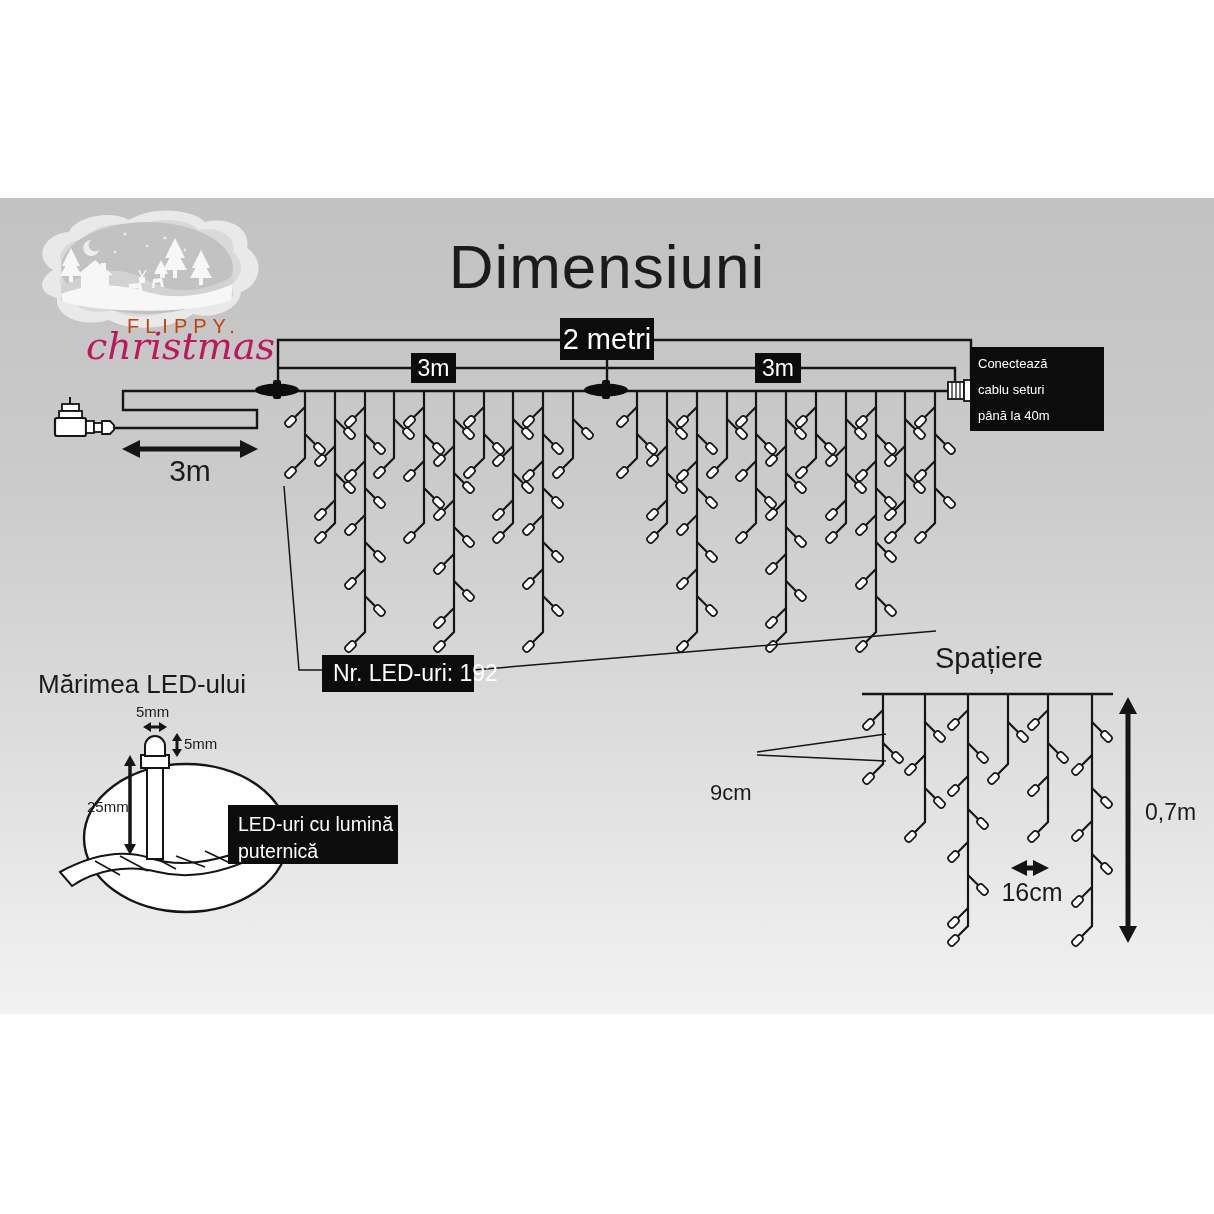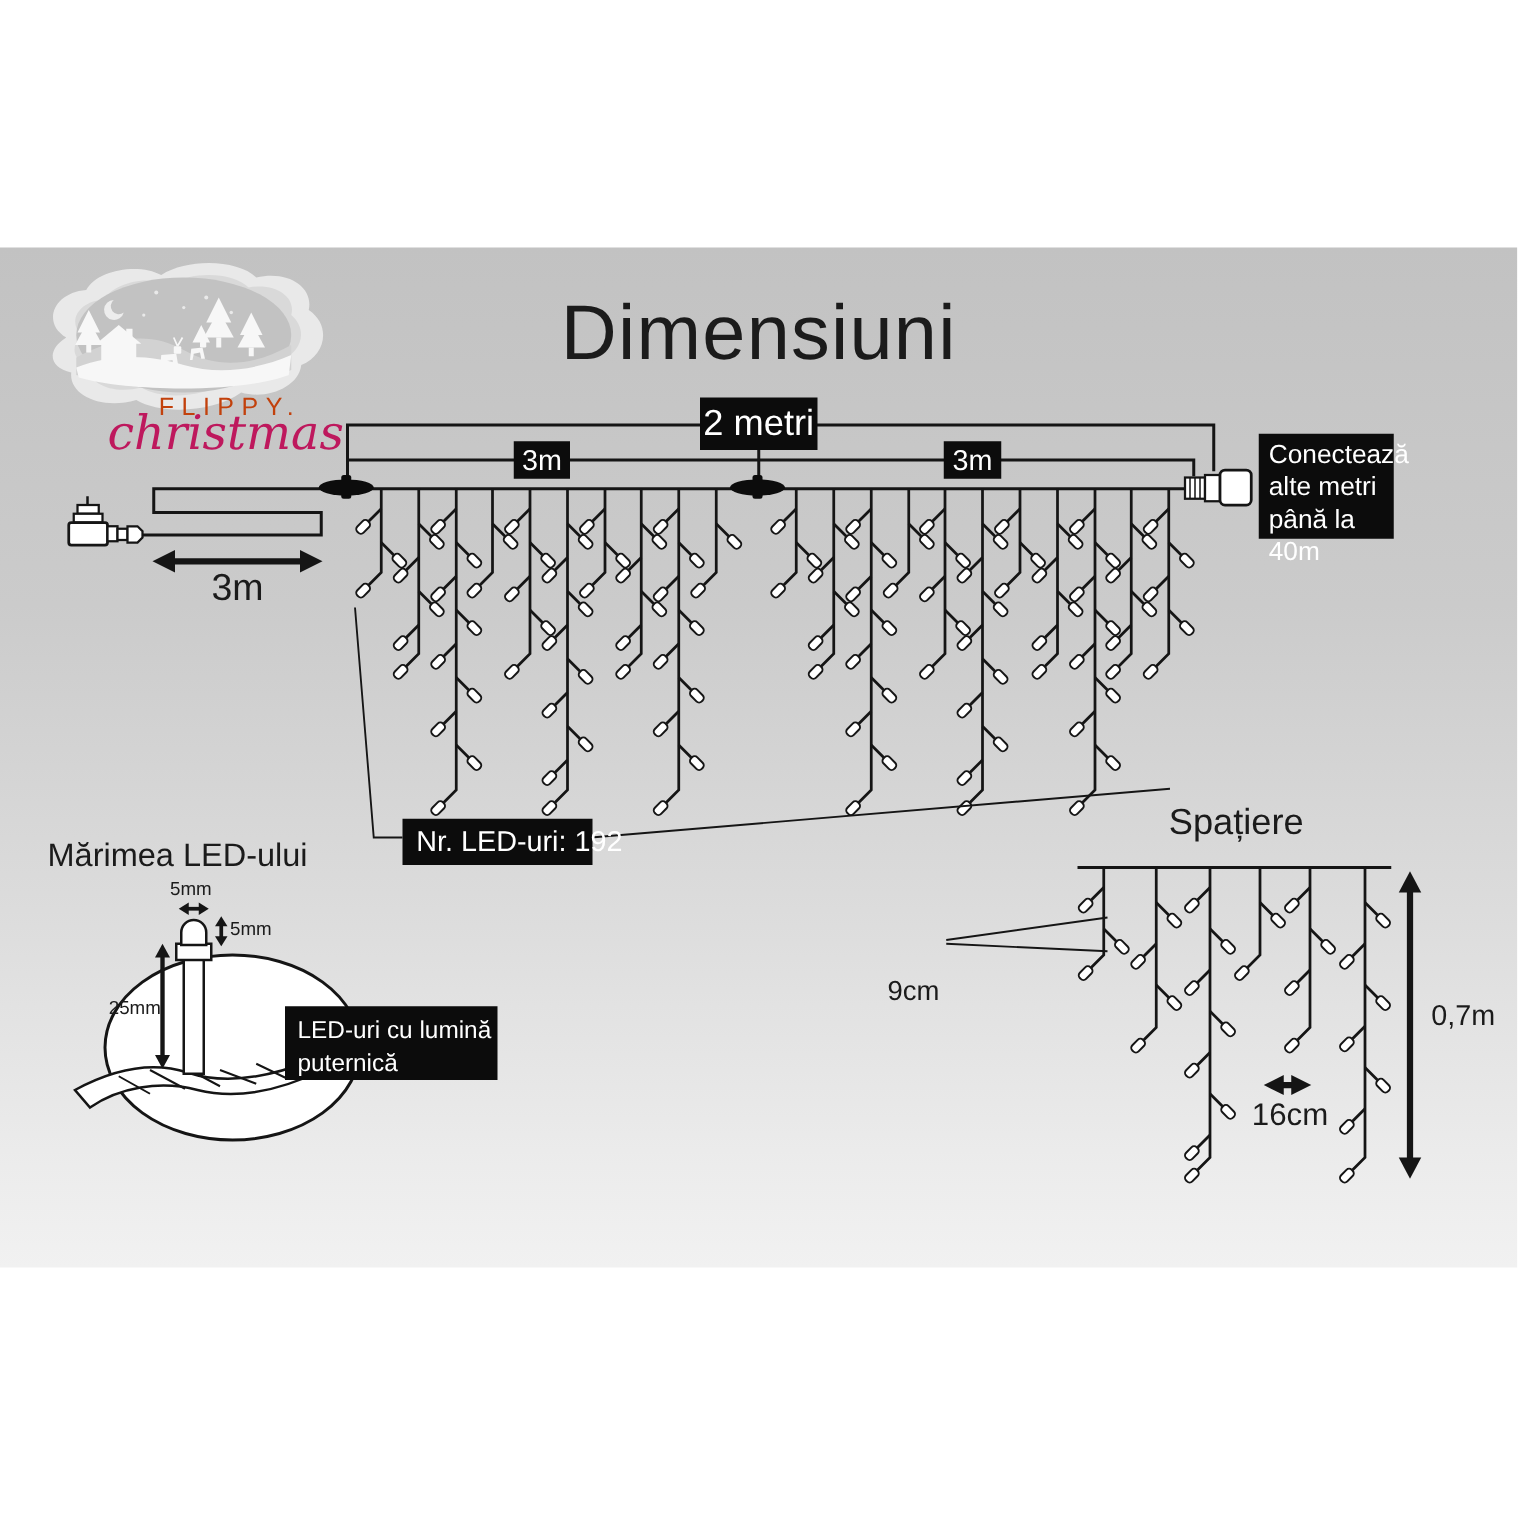--- a/index.html
+++ b/index.html
@@ -11,21 +11,21 @@
   .lbl{position:absolute;z-index:3;color:#1b1b1b;white-space:nowrap;}
   .box{position:absolute;z-index:4;background:#0c0c0c;color:#ffffff;white-space:nowrap;}
   .center{text-align:center;}
   #page-title{left:0;right:0;top:231px;font-size:62px;letter-spacing:1px;}
   #brand-name{left:127px;top:315px;font-size:20px;letter-spacing:6px;color:#c2410c;z-index:3;}
   #brand-script{left:86px;top:324px;font-size:38px;font-style:italic;
                 font-family:"DejaVu Serif","Liberation Serif",serif;color:#be185d;z-index:3;}
   #box-total{left:560px;top:318px;width:94px;height:42px;line-height:42px;font-size:29px;}
   #box-half-left{left:411px;top:353px;width:45px;height:30px;line-height:30px;font-size:23px;}
   #box-half-right{left:755px;top:353px;width:46px;height:30px;line-height:30px;font-size:23px;}
-  #box-connect{left:1007px;top:347px;width:108px;height:84px;font-size:21px;line-height:26px;
+  #box-connect{left:970px;top:347px;width:134px;height:84px;font-size:13px;line-height:26px;
                padding:4px 0 0 8px;box-sizing:border-box;white-space:normal;}
   #box-ledcount{left:322px;top:655px;width:152px;height:37px;line-height:37px;font-size:23px;
                 padding-left:11px;box-sizing:border-box;}
   #box-lednote{left:228px;top:805px;width:170px;height:59px;font-size:19.5px;line-height:27px;
                padding:6px 0 0 10px;box-sizing:border-box;white-space:normal;}
   #lead-3m{left:123px;top:454px;width:134px;font-size:30px;}
   #led-size-heading{left:38px;top:669px;font-size:26px;}
   #spacing-heading{left:864px;top:642px;width:250px;font-size:29px;}
   #lbl-9cm{left:710px;top:740px;font-size:22px;margin-top:40px;}
   #lbl-16cm{left:1000px;top:878px;width:64px;font-size:25px;}
@@ -460,21 +460,21 @@
   <div class="lbl" id="brand-script">christmas</div>
 
   <div class="lbl center" id="page-title">Dimensiuni</div>
 
   <div class="box center" id="box-total">2 metri</div>
   <div class="box center" id="box-half-left">3m</div>
   <div class="box center" id="box-half-right">3m</div>
 
   <div class="box" id="box-connect">
     <div>Conectează</div>
-    <div>alte metri</div>
+    <div>cablu seturi</div>
     <div>până la 40m</div>
   </div>
 
   <div class="box" id="box-ledcount">Nr. LED-uri: 192</div>
 
   <div class="lbl center" id="lead-3m">3m</div>
 
   <div class="lbl" id="led-size-heading">Mărimea LED-ului</div>
   <div class="lbl" id="lbl-5mm-w">5mm</div>
   <div class="lbl" id="lbl-5mm-h">5mm</div>

